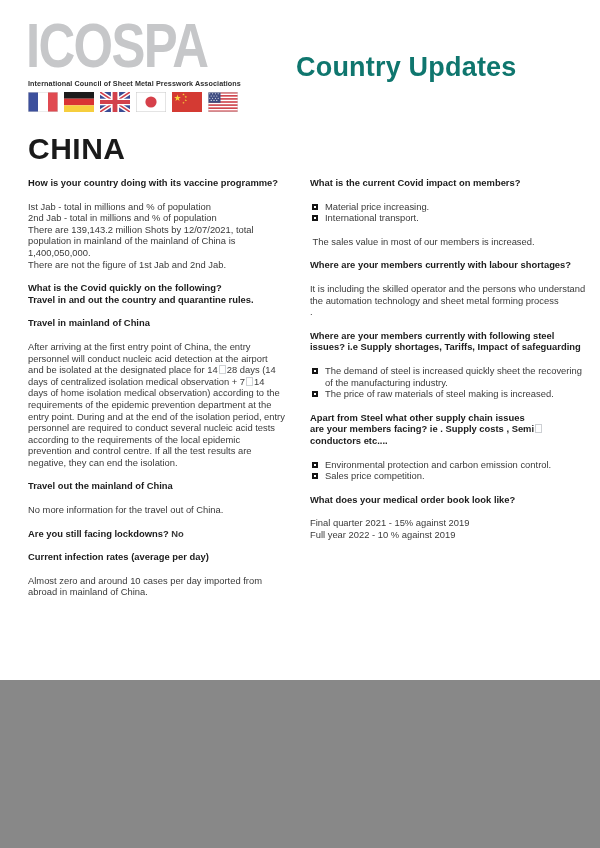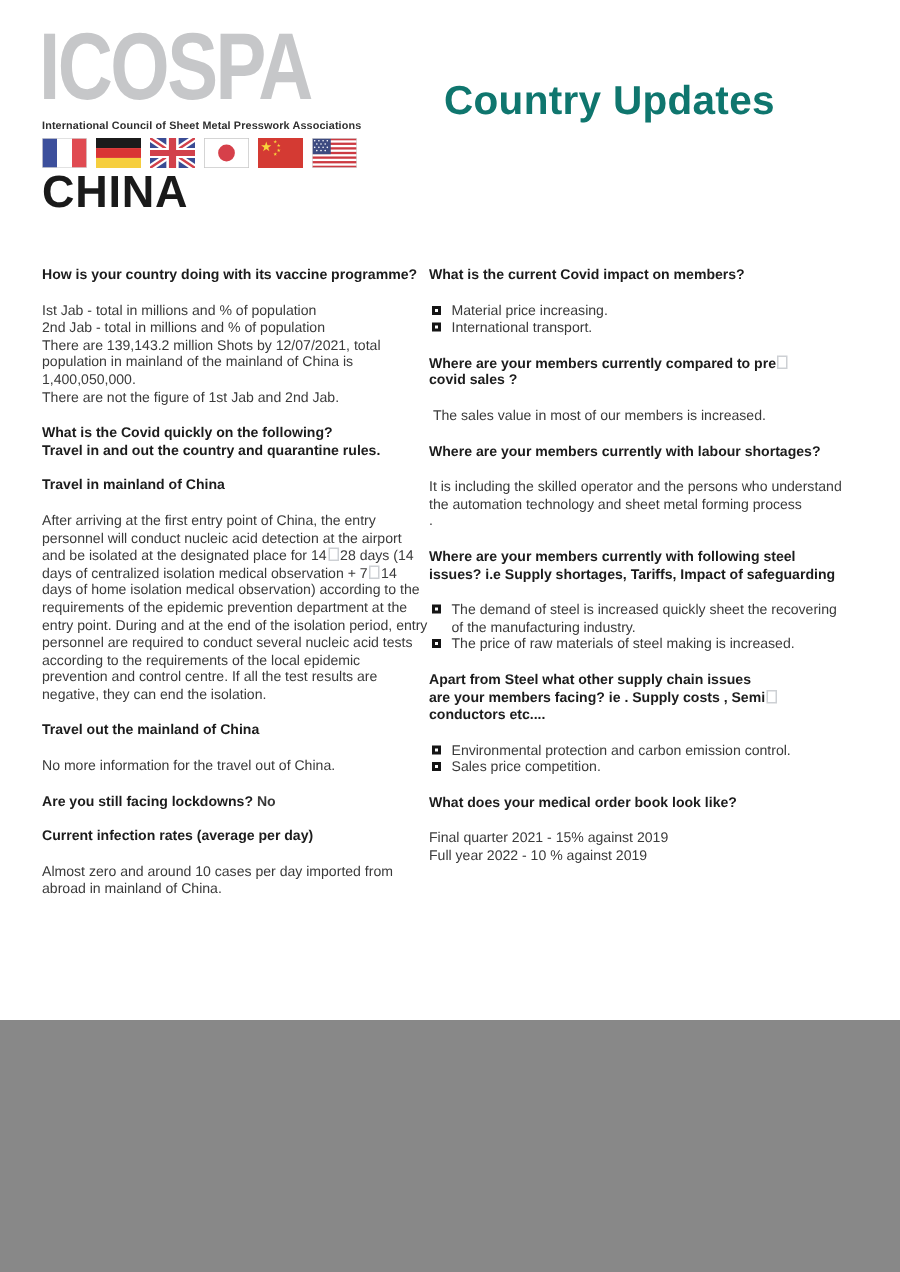--- a/index.html
+++ b/index.html
@@ -18,27 +18,27 @@
     position:absolute;left:28px;top:79px;width:240px;
     font-size:7.2px;font-weight:bold;color:#2e2e2e;white-space:nowrap;letter-spacing:.1px;
   }
   .flags{position:absolute;left:28px;top:92px;display:flex;gap:6px;}
   .flags svg{display:block;}
   .doc-title{
     position:absolute;left:296px;top:52px;margin:0;
     font-size:27px;font-weight:bold;color:#0f766e;letter-spacing:.2px;
   }
   .country{
-    position:absolute;left:28px;top:112px;margin:0;
+    position:absolute;left:28px;top:132px;margin:0;
     font-size:30px;font-weight:bold;color:#1a1a1a;letter-spacing:.5px;
   }
   
   .col{position:absolute;top:172px;font-size:9.4px;line-height:11.6px;}
   .col-left{left:28px;width:257px;}
-  .col-right{left:286px;width:277px;}
+  .col-right{left:310px;width:277px;}
   .heading{font-weight:bold;color:#1c1c1c;margin:4px 0 12px;white-space:pre-wrap;}
   .heading .normal{font-weight:bold;color:#3a3a3a;}
   .paragraph{margin:0 0 12px;white-space:pre-wrap;}
   .col > :first-child{margin-top:5px;}
   ul.bullets{margin:0 0 12px;padding:0;list-style:none;}
   ul.bullets li{position:relative;padding-left:15px;margin:0;white-space:pre-wrap;}
   ul.bullets li::before{
     content:"";position:absolute;left:2px;top:3px;
     width:2px;height:2px;background:#fff;border:2px solid #151515;
   }
@@ -148,22 +148,20 @@
       <div class="heading">Are you still facing lockdowns?<span class="normal"> No</span></div>
       <div class="heading">Current infection rates (average per day)</div>
       <div class="paragraph">Almost zero and around 10 cases per day imported from abroad in mainland of China.</div>
     </div>
   <div class="col col-right">
       <div class="heading">What is the current Covid impact on members?</div>
       <ul class="bullets">
         <li>Material price increasing.</li>
         <li>International transport.</li>
       </ul>
-      <div class="heading">Where are your members currently compared to pre<span class="tofu"></span>
-covid sales ?</div>
       <div class="paragraph"> The sales value in most of our members is increased.</div>
       <div class="heading">Where are your members currently with labour shortages?</div>
       <div class="paragraph">It is including the skilled operator and the persons who understand the automation technology and sheet metal forming process
 .</div>
       <div class="heading">Where are your members currently with following steel issues? i.e Supply shortages, Tariffs, Impact of safeguarding</div>
       <ul class="bullets">
         <li>The demand of steel is increased quickly sheet the recovering of the manufacturing industry.</li>
         <li>The price of raw materials of steel making is increased.</li>
       </ul>
       <div class="heading">Apart from Steel what other supply chain issues

